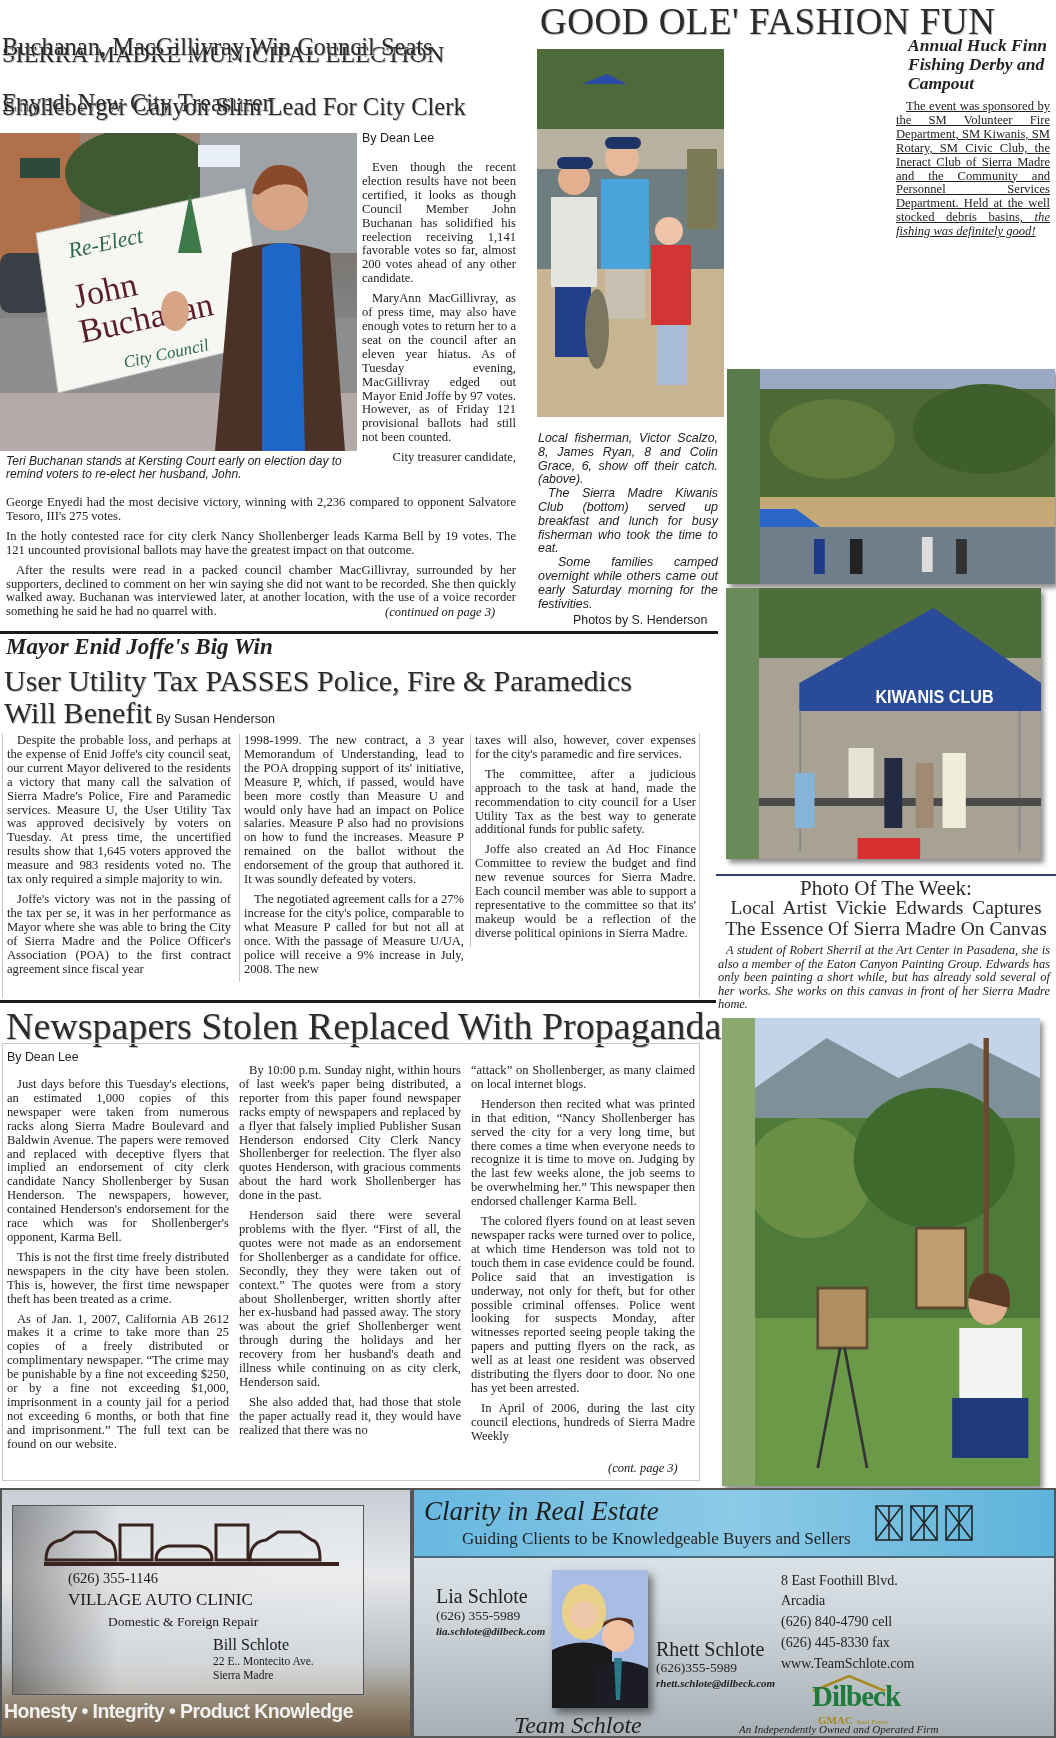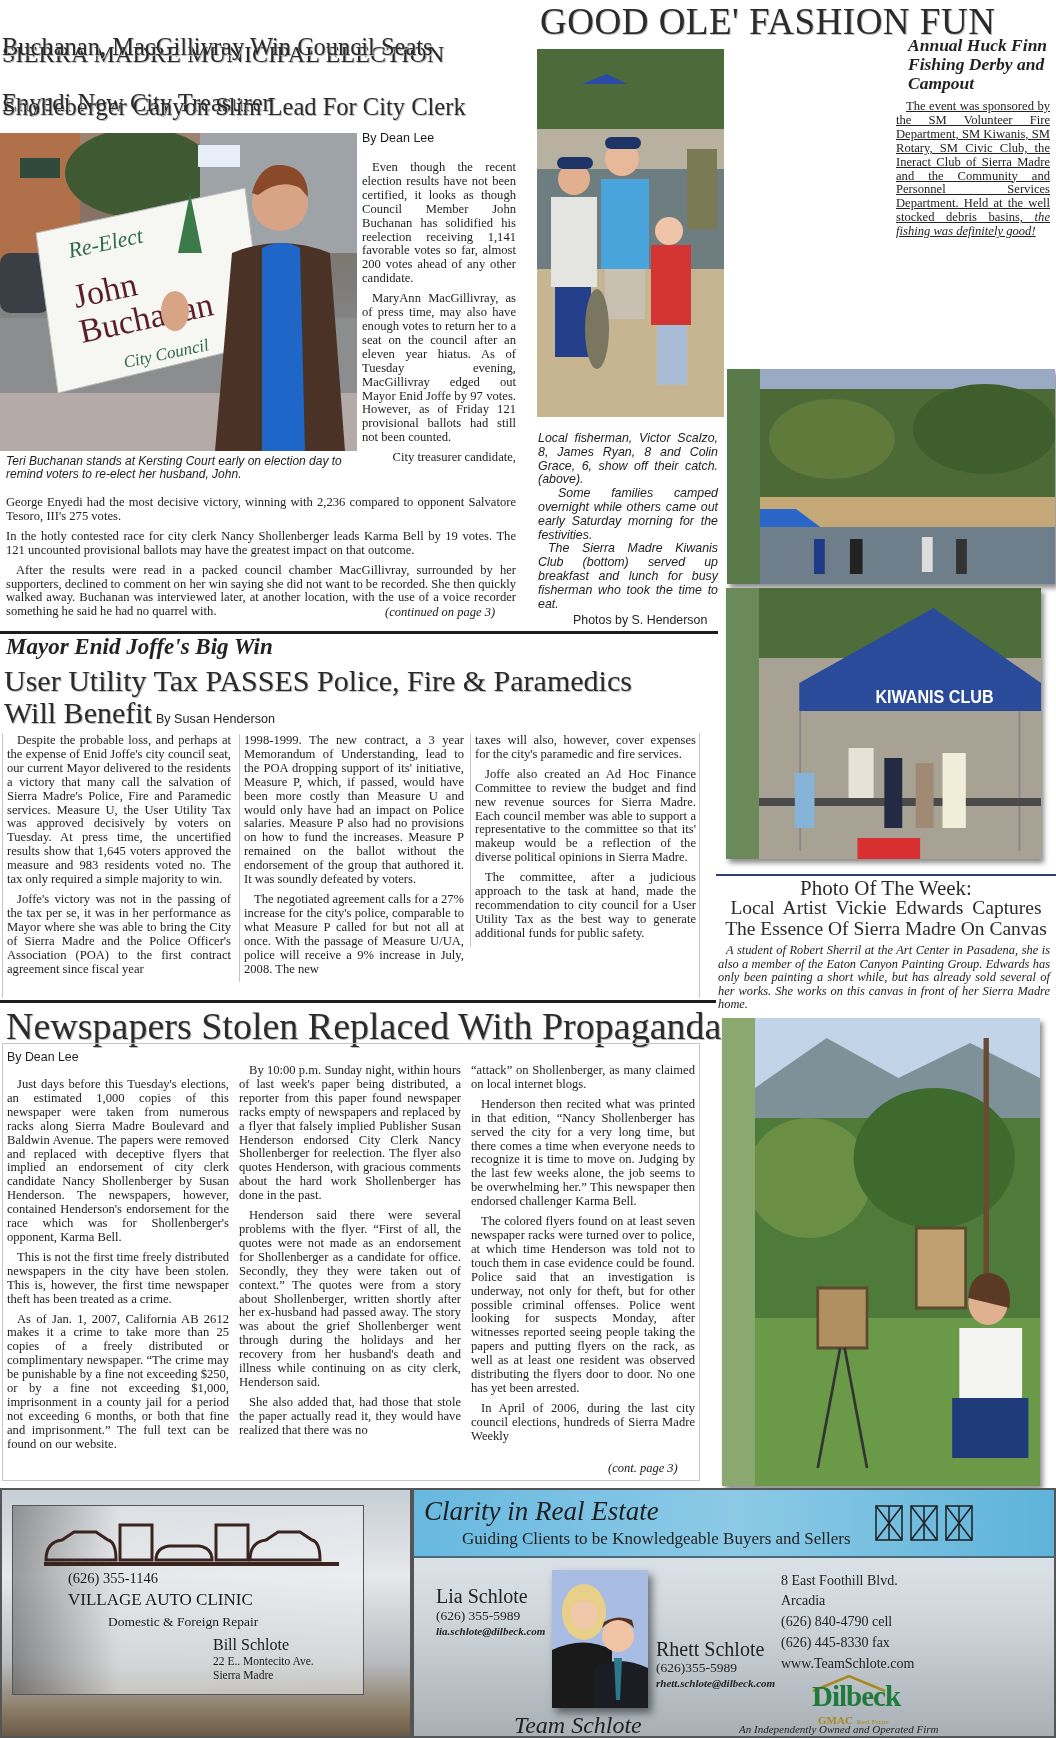--- a/index.html
+++ b/index.html
@@ -105,22 +105,22 @@
     <rect y="158" width="328" height="57" fill="#6e7e8a"></rect>
     <rect x="60" y="170" width="12" height="35" fill="#1f3a88"></rect>
     <rect x="100" y="170" width="14" height="35" fill="#222"></rect>
     <rect x="180" y="168" width="12" height="35" fill="#ddd"></rect>
     <rect x="218" y="170" width="12" height="35" fill="#333"></rect>
   </svg>
 </div>
 
 <div class="abs cap-sans body-text" style="left:538px;top:432px;width:180px;font-size:12.4px;line-height:13.8px;">
   <p style="text-indent:0;margin-bottom:0;">Local fisherman, Victor Scalzo, 8, James Ryan, 8 and Colin Grace, 6, show off their catch. (above).</p>
+  <p style="text-indent:10px;margin-bottom:0;">The Sierra Madre Kiwanis Club (bottom) served up breakfast and lunch for busy fisherman who took the time to eat.</p>
   <p style="text-indent:20px;margin-bottom:0;">Some families camped overnight while others came out early Saturday morning for the festivities.</p>
-  <p style="text-indent:10px;margin-bottom:0;">The Sierra Madre Kiwanis Club (bottom) served up breakfast and lunch for busy fisherman who took the time to eat.</p>
 </div>
 <div class="abs sans" style="left:573px;top:613px;font-size:12.4px;color:#222;">Photos by S. Henderson</div>
 
 <div class="photo shadow" style="left:726px;top:588px;width:315px;height:271px;background:#6a8a5a;">
   <svg viewBox="0 0 315 271" preserveAspectRatio="none">
     <rect width="315" height="90" fill="#4d6e3a"></rect>
     <rect y="70" width="315" height="201" fill="#a8a294"></rect>
     <polygon points="45,95 195,20 315,95" fill="#2a4a9a"></polygon>
     <rect x="45" y="95" width="270" height="28" fill="#2a4a9a"></rect>
     <text x="130" y="115" font-family="Liberation Sans, sans-serif" font-weight="bold" font-size="18" fill="#ffffff">KIWANIS CLUB</text>
@@ -174,22 +174,22 @@
 <div class="abs body-text serif" style="left:7px;top:734px;width:224px;">
   <p>Despite the probable loss, and perhaps at the expense of Enid Joffe's city council seat, our current Mayor delivered to the residents a victory that many call the salvation of Sierra Madre's Police, Fire and Paramedic services. Measure U, the User Utility Tax was approved decisively by voters on Tuesday. At press time, the uncertified results show that 1,645 voters approved the measure and 983 residents voted no. The tax only required a simple majority to win.</p>
   <p>Joffe's victory was not in the passing of the tax per se, it was in her performance as Mayor where she was able to bring the City of Sierra Madre and the Police Officer's Association (POA) to the first contract agreement since fiscal year</p>
 </div>
 <div class="abs body-text serif" style="left:239px;top:734px;width:225px;border-left:1px solid #c6c6c6;padding-left:4px;">
   <p style="text-indent:0;">1998-1999. The new contract, a 3 year Memorandum of Understanding, lead to the POA dropping support of its' initiative, Measure P, which, if passed, would have been more costly than Measure U and would only have had an impact on Police salaries. Measure P also had no provisions on how to fund the increases. Measure P remained on the ballot without the endorsement of the group that authored it. It was soundly defeated by voters.</p>
   <p>The negotiated agreement calls for a 27% increase for the city's police, comparable to what Measure P called for but not all at once. With the passage of Measure U/UA, police will receive a 9% increase in July, 2008. The new</p>
 </div>
 <div class="abs body-text serif" style="left:470px;top:734px;width:226px;border-left:1px solid #c6c6c6;padding-left:4px;">
   <p style="text-indent:0;">taxes will also, however, cover expenses for the city's paramedic and fire services.</p>
+  <p>The committee, after a judicious approach to the task at hand, made the recommendation to city council for a User Utility Tax as the best way to generate additional funds for public safety.</p>
   <p>Joffe also created an Ad Hoc Finance Committee to review the budget and find new revenue sources for Sierra Madre. Each council member was able to support a representative to the committee so that its' makeup would be a reflection of the diverse political opinions in Sierra Madre.</p>
-  <p>The committee, after a judicious approach to the task at hand, made the recommendation to city council for a User Utility Tax as the best way to generate additional funds for public safety.</p>
 </div>
 
 <div class="rule-dark" style="left:0;top:1000px;width:716px;height:3px;"></div>
 <div class="abs hdr" style="left:6px;top:1004px;font-size:38px;">Newspapers Stolen Replaced With Propaganda</div>
 <div class="abs boxed" style="left:2px;top:1043px;width:698px;height:438px;"></div>
 <div class="abs sans" style="left:7px;top:1050px;font-size:12.4px;color:#222;">By Dean Lee</div>
 <div class="abs body-text serif" style="left:7px;top:1078px;width:222px;">
   <p>Just days before this Tuesday's elections, an estimated 1,000 copies of this newspaper were taken from numerous racks along Sierra Madre Boulevard and Baldwin Avenue. The papers were removed and replaced with deceptive flyers that implied an endorsement of city clerk candidate Nancy Shollenberger by Susan Henderson. The newspapers, however, contained Henderson's endorsement for the race which was for Shollenberger's opponent, Karma Bell.</p>
   <p>This is not the first time freely distributed newspapers in the city have been stolen. This is, however, the first time newspaper theft has been treated as a crime.</p>
   <p>As of Jan. 1, 2007, California AB 2612 makes it a crime to take more than 25 copies of a freely distributed or complimentary newspaper. “The crime may be punishable by a fine not exceeding $250, or by a fine not exceeding $1,000, imprisonment in a county jail for a period not exceeding 6 months, or both that fine and imprisonment.” The full text can be found on our website.</p>
@@ -218,20 +218,21 @@
       <path d="M206,40 Q206,22 222,20 L234,12 L256,12 L268,20 Q276,22 276,40 Z"></path>
     </g>
     <line x1="0" y1="44" x2="295" y2="44" stroke="#3a2420" stroke-width="4"></line>
   </svg>
   <div class="abs serif" style="left:66px;top:80px;font-size:14.5px;color:#1a1a1a;">(626) 355-1146</div>
   <div class="abs serif" style="left:66px;top:100px;font-size:17px;color:#1a1a1a;">VILLAGE AUTO CLINIC</div>
   <div class="abs serif" style="left:106px;top:124px;font-size:13.5px;color:#1a1a1a;">Domestic &amp; Foreign Repair</div>
   <div class="abs serif" style="left:211px;top:146px;font-size:16px;color:#1a1a1a;">Bill Schlote</div>
   <div class="abs serif" style="left:211px;top:165px;font-size:11.5px;color:#1a1a1a;">22 E.. Montecito Ave.</div>
   <div class="abs serif" style="left:211px;top:179px;font-size:11.5px;color:#1a1a1a;">Sierra Madre</div>
+  <div class="abs sans" style="left:2px;top:210px;font-size:19.5px;font-weight:bold;color:#f2f2f2;letter-spacing:-0.6px;">Honesty • Integrity • Product Knowledge</div>
 </div>
 
 <div class="abs" style="left:412px;top:1488px;width:644px;height:250px;background:linear-gradient(180deg,#e6eef2 0%,#d0d8de 50%,#a8b0b6 100%);border:2px solid #555;">
   <div class="abs" style="left:0;top:0;width:640px;height:68px;background:linear-gradient(90deg,#68b8e0 0%,#8ccae6 50%,#5eb3da 100%);border-bottom:2px solid #4a6a7a;"></div>
   <div class="abs serif" style="left:10px;top:6px;font-size:27px;font-style:italic;color:#1e1e1e;">Clarity in Real Estate</div>
   <div class="abs serif" style="left:48px;top:39px;font-size:17px;color:#1e1e1e;">Guiding Clients to be Knowledgeable Buyers and Sellers</div>
   <svg class="abs" style="left:460px;top:14px;" width="100" height="40" viewBox="0 0 100 40">
     <g fill="none" stroke="#1e1e1e" stroke-width="1.5">
       <rect x="2" y="2" width="26" height="34"></rect>
         <line x1="2" y1="2" x2="28" y2="36"></line>

